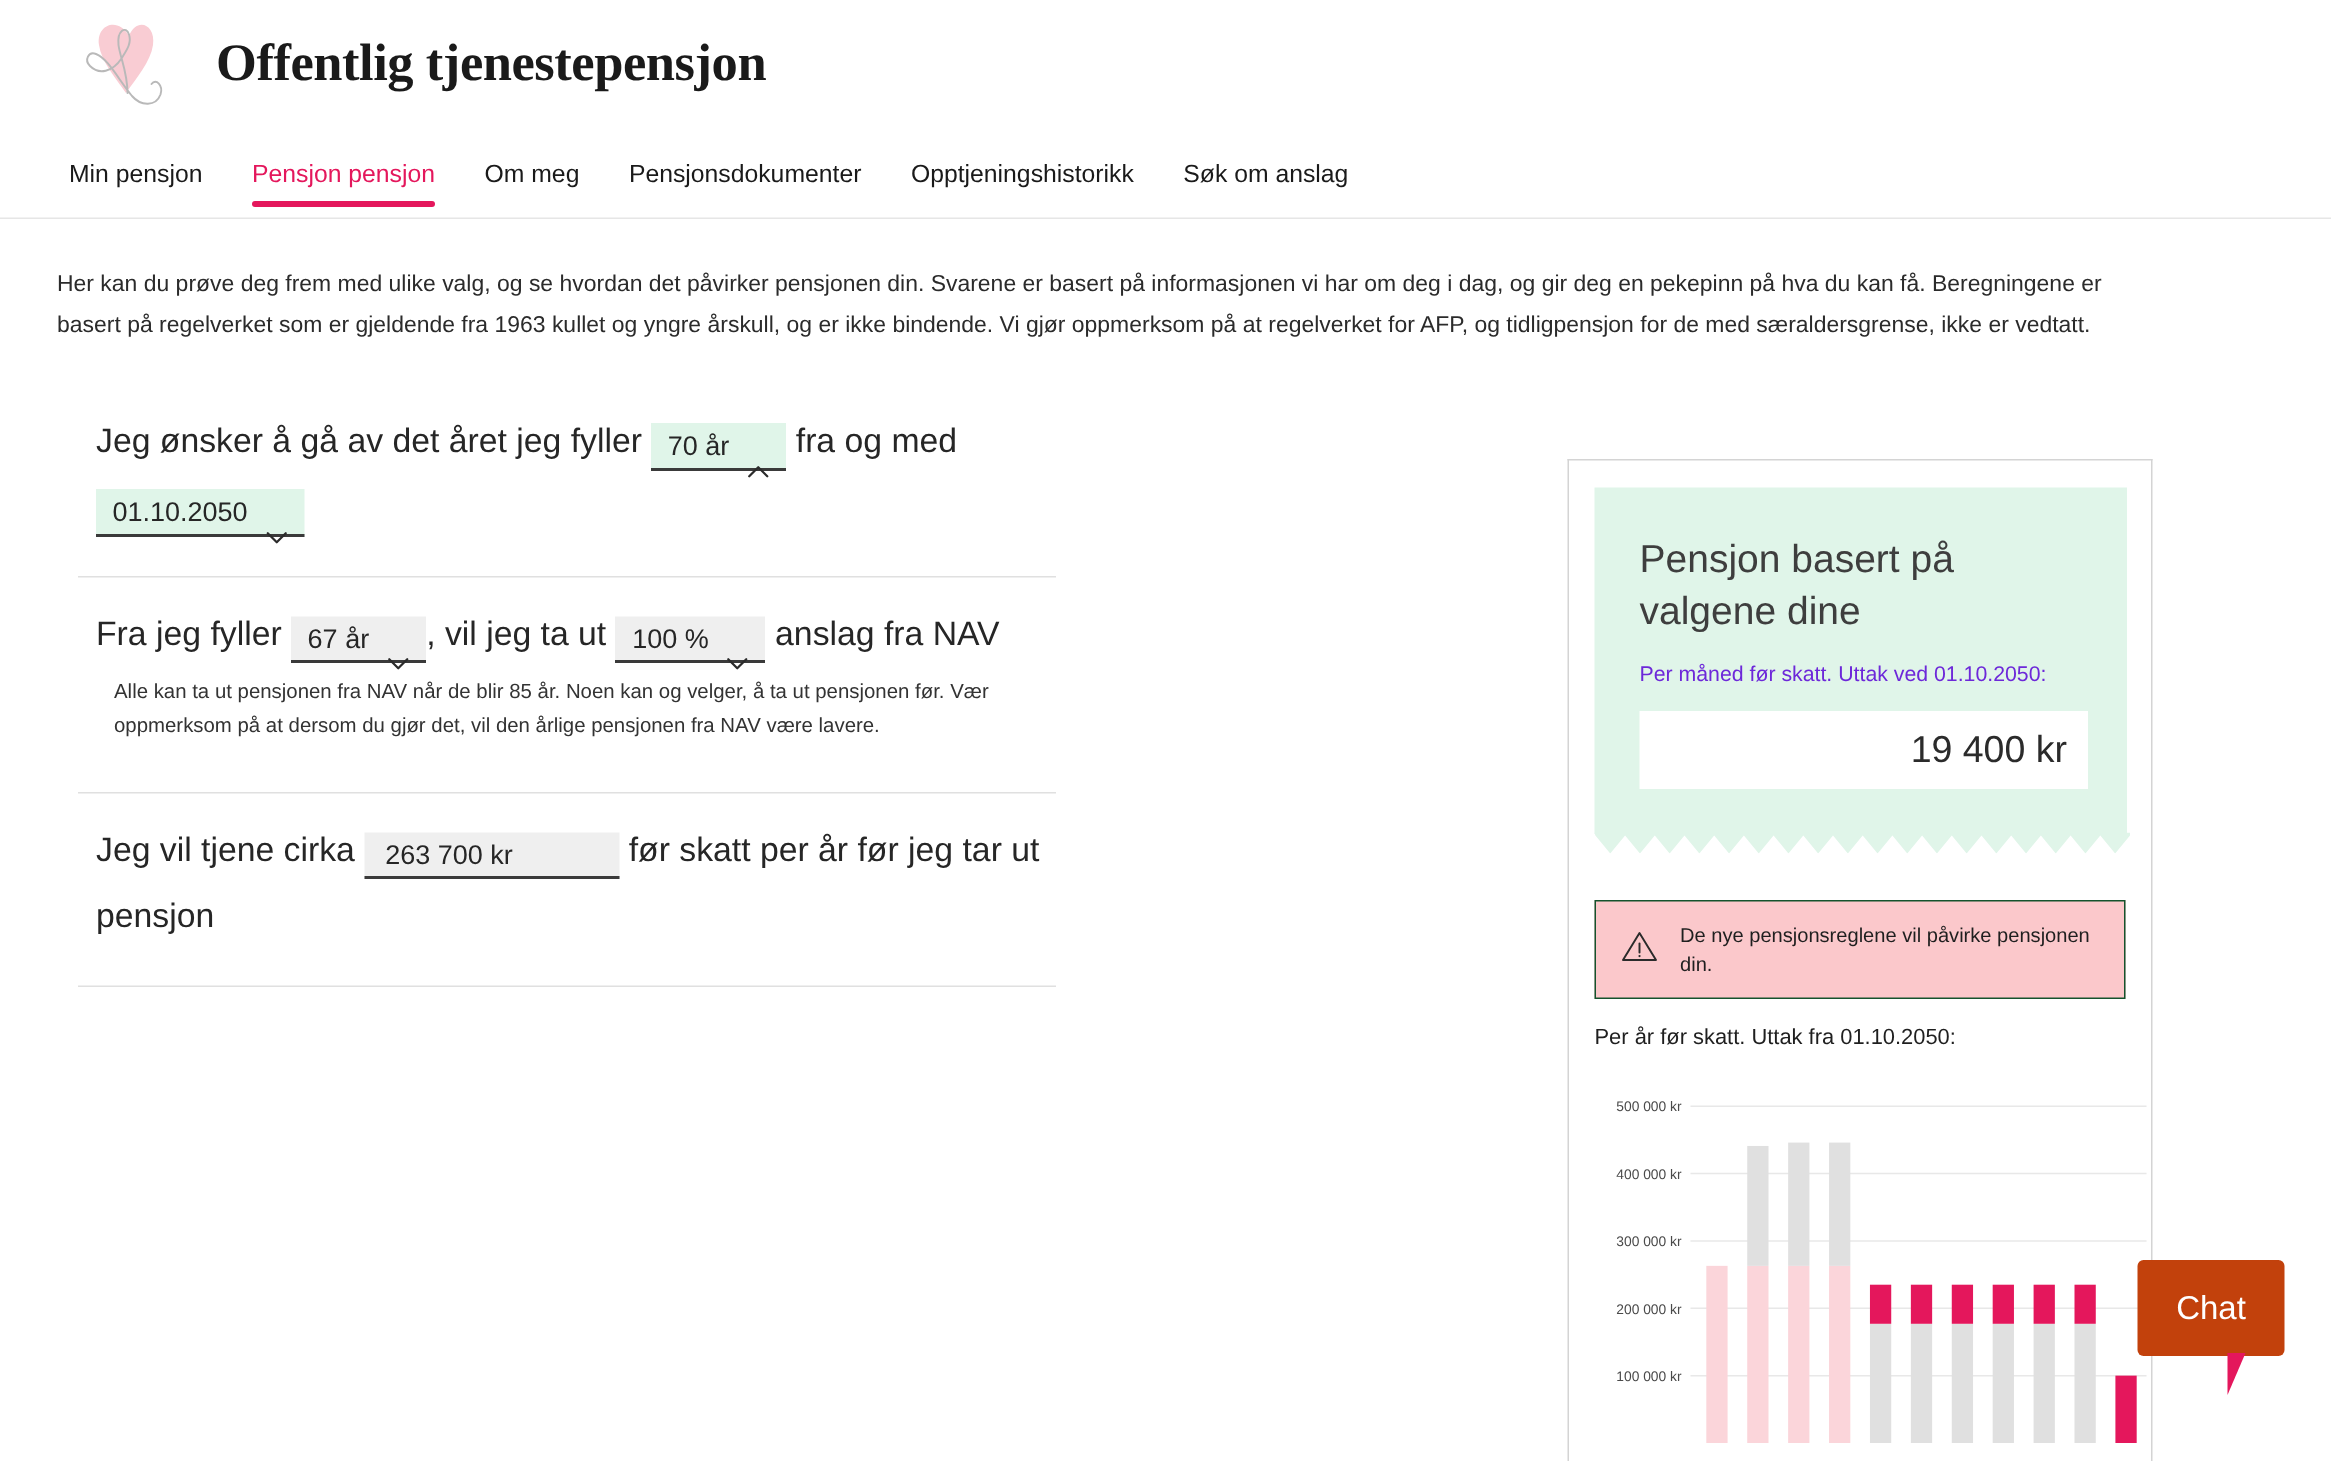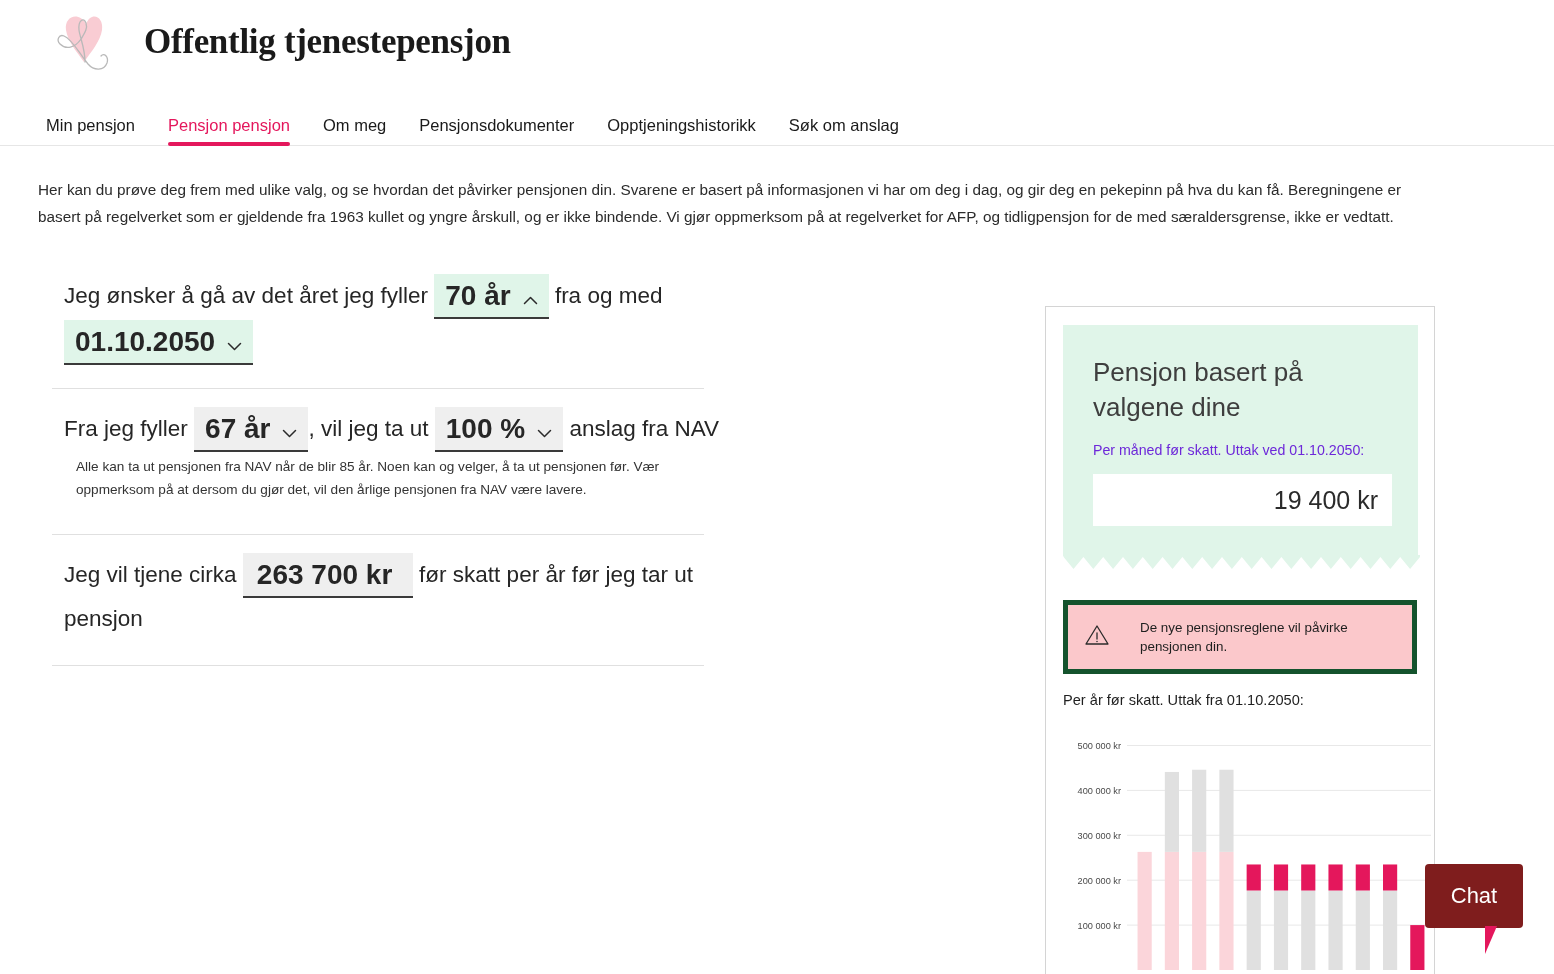--- a/index.html
+++ b/index.html
@@ -35,21 +35,21 @@
     font-size: 35px;
     letter-spacing: -0.3px;
     color: #1a1a1a;
     line-height: 1;
     padding-bottom: 4px;
   }
 
   
   .nav {
     display: flex;
-    align-items: flex-end;
+    align-items: center;
     padding-left: 46px;
     margin-top: 22px;
     border-bottom: 1px solid #e6e6e6;
     height: 46px;
     position: relative;
   }
   .nav-item {
     font-size: 16.5px;
     color: #1a1a1a;
     padding: 0 0 12px 0;
@@ -102,31 +102,30 @@
   .sep {
     height: 1px;
     background: #e0e0e0;
     margin: 6px 0 0 0;
     width: 652px;
   }
 
   
   .widget {
     display: inline-flex;
-    align-items: flex-start;
+    align-items: flex-end;
     gap: 12px;
     padding: 3px 11px 2px 11px;
     border-bottom: 2px solid #3a3a3a;
     vertical-align: baseline;
-    font-size: 28px;
+    font-size: 18px;
     line-height: 1.35;
     cursor: pointer;
     position: relative;
     top: 2px;
-    font-weight: bold;
   }
   .widget.green { background: #e0f5e9; }
   .widget.grey  { background: #efefef; }
   .widget.input {
     background: #efefef;
     min-width: 170px;
     cursor: text;
     justify-content: flex-start;
     padding: 3px 14px 2px 14px;
   }
@@ -189,24 +188,24 @@
   }
   .zigzag {
     position: absolute;
     left: 0; right: 0; bottom: -13px;
     height: 14px;
   }
 
   .warn-box {
     margin: 44px 17px 0 17px;
     background: #fbc8cb;
-    border: 5px solid #14532d;
+    border: 1px solid #14532d;
     display: flex;
     align-items: center;
-    gap: 30px;
+    gap: 14px;
     padding: 13px 14px 13px 16px;
   }
   .warn-text {
     font-size: 13.4px;
     line-height: 1.42;
     color: #1f1f1f;
   }
 
   .chart-caption {
     margin: 18px 0 0 17px;
@@ -221,24 +220,24 @@
     margin-top: 8px;
     width: 370px;
     height: 256px;
   }
   .chart svg { display: block; }
 
   
   .chat-btn {
     position: absolute;
     left: 1425px;
-    top: 864px;
+    top: 840px;
     width: 98px;
     height: 64px;
-    background: #7f1d1d;
+    background: #c2410c;
     border-radius: 4px;
     color: #fff;
     font-size: 22px;
     display: flex;
     align-items: center;
     justify-content: center;
     cursor: pointer;
     z-index: 20;
   }
   .chat-tail {

